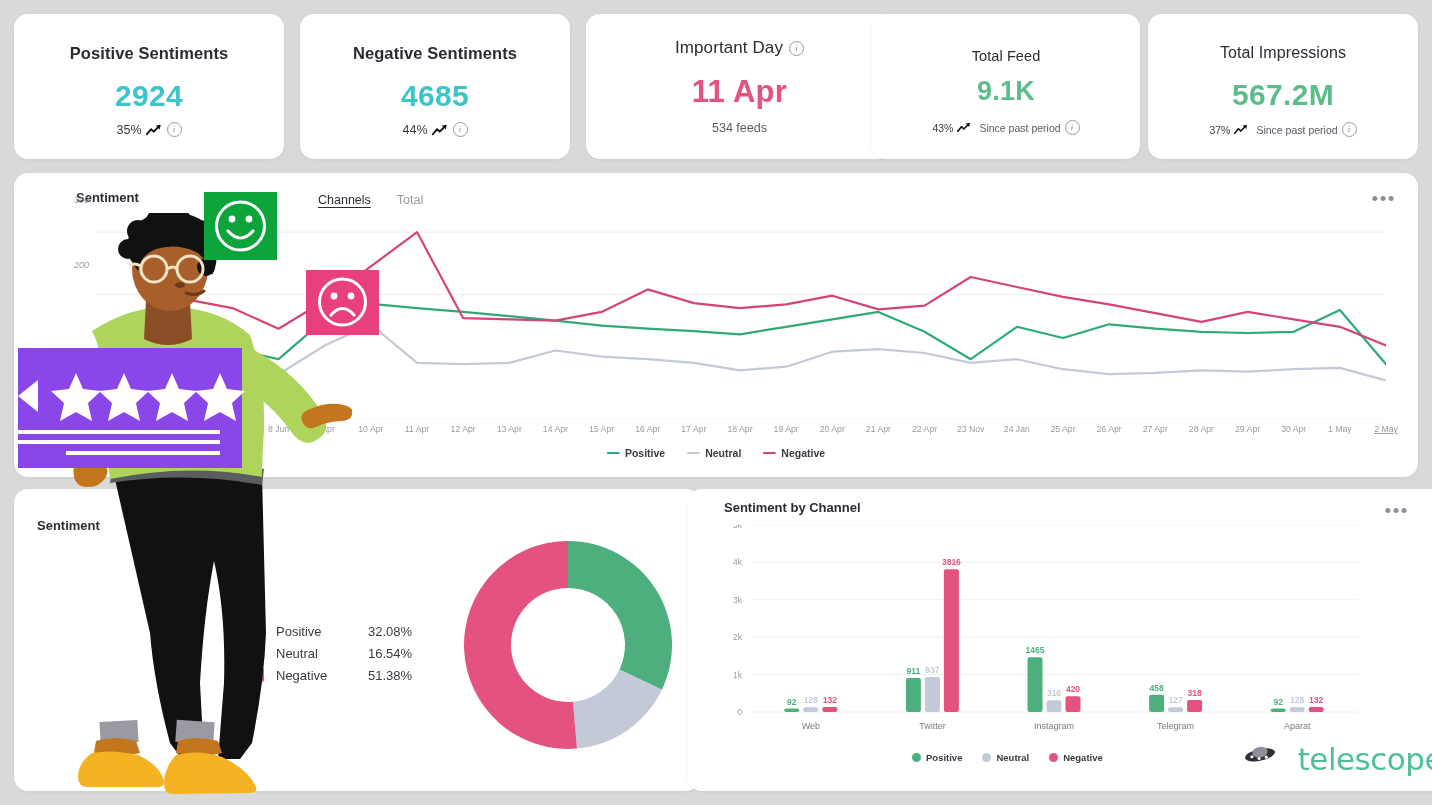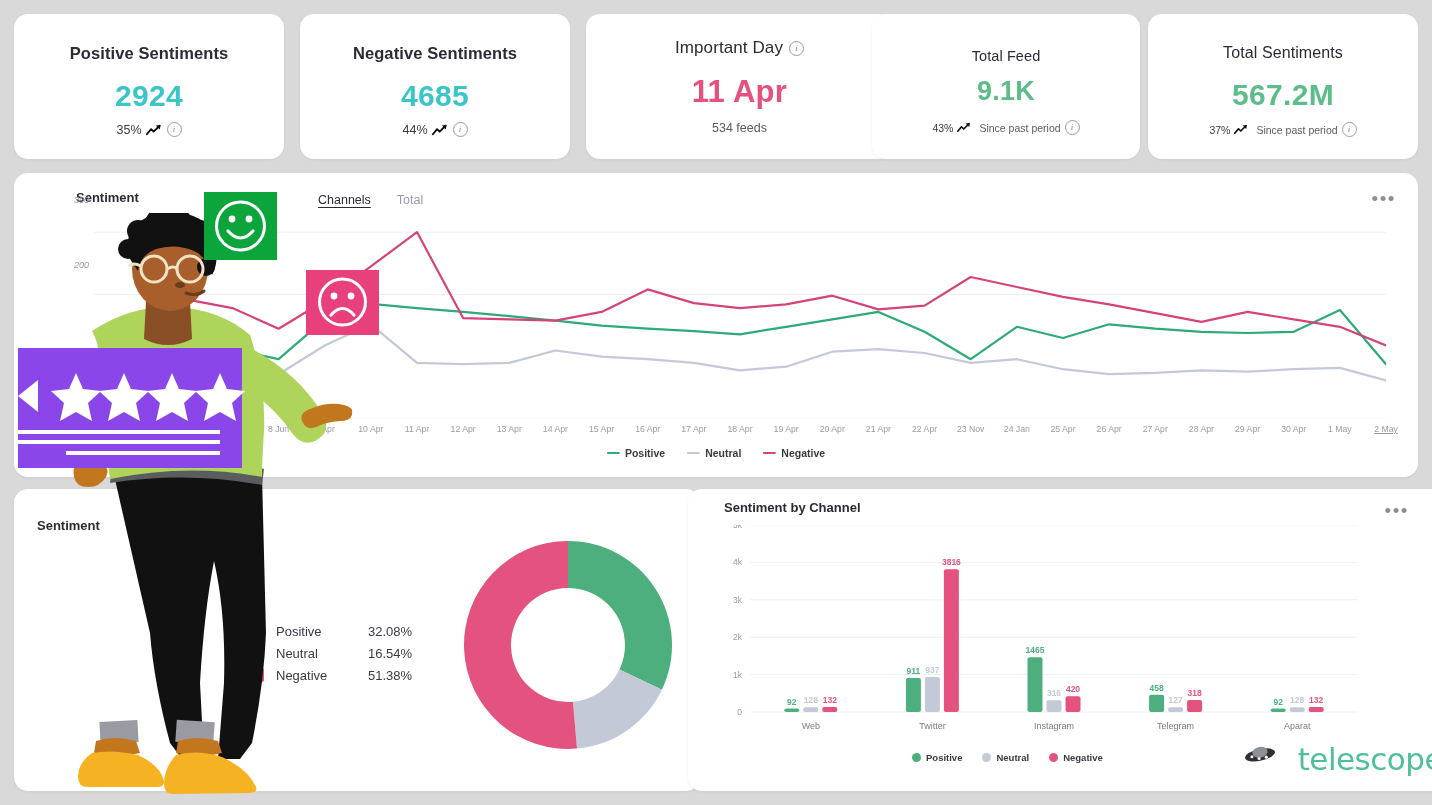--- a/index.html
+++ b/index.html
@@ -114,21 +114,21 @@
         <path d="M1 12 L6 6 L9 9 L16 2" stroke="#111" stroke-width="2.2" fill="none" stroke-linecap="round" stroke-linejoin="round"></path>
         <path d="M11.5 1.6 L17 1 L16.3 6.4 Z" fill="#111"></path>
       </svg>
     <span style="margin-left:3px;">Since past period</span>
     <span class="info">i</span>
   </div>
 </div>
 
 <div class="card kpi" style="left:1148px;width:270px;">
   <div class="kpi-title light" style="margin-top:30px;font-size:16px;">
-      <span>Total Sentiments</span>
+      <span>Total Impressions</span>
     </div>
   <div class="kpi-value" style="color:#5cbd88;">567.2M</div>
   <div class="kpi-sub" style="font-size:10.5px;margin-bottom:22px;">
     <span class="pct" style="font-size:10.5px;">37%</span>
     <svg class="trend" viewBox="0 0 20 14" style="width:15px;height:11px;">
         <path d="M1 12 L6 6 L9 9 L16 2" stroke="#111" stroke-width="2.2" fill="none" stroke-linecap="round" stroke-linejoin="round"></path>
         <path d="M11.5 1.6 L17 1 L16.3 6.4 Z" fill="#111"></path>
       </svg>
     <span style="margin-left:3px;">Since past period</span>
     <span class="info">i</span>

